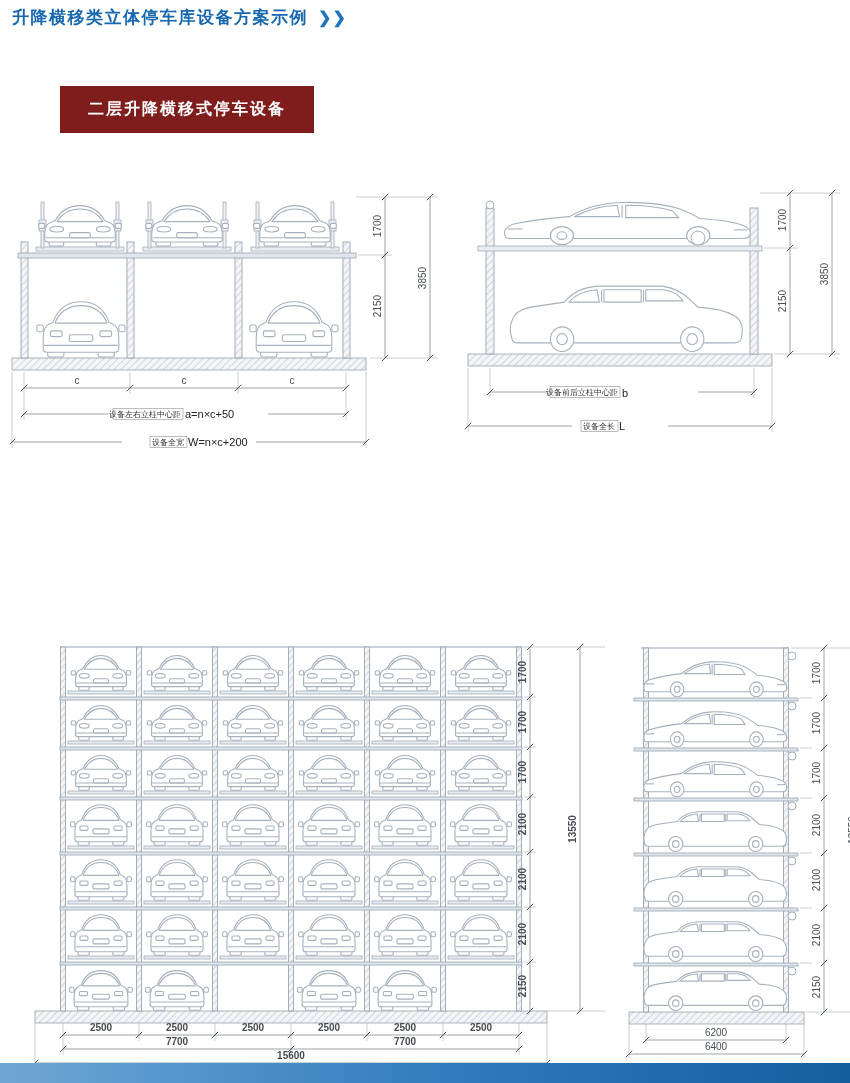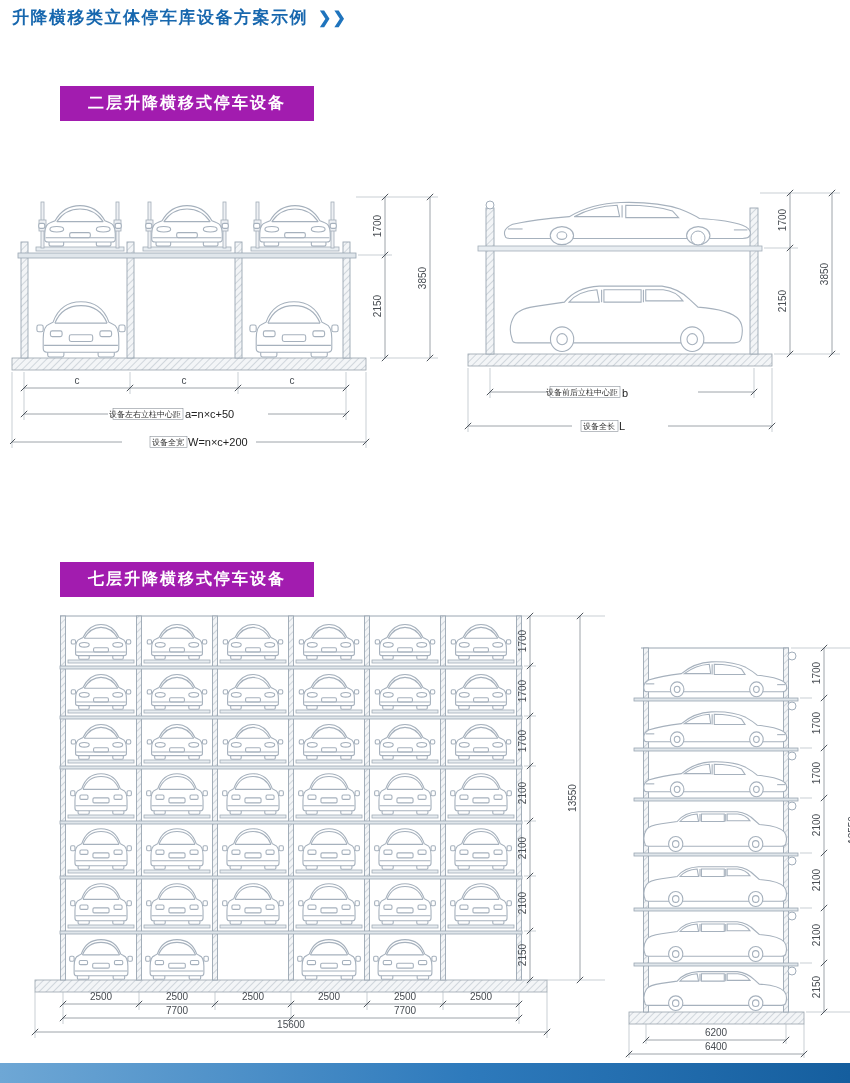--- a/index.html
+++ b/index.html
@@ -3,28 +3,28 @@
 <meta charset="utf-8">
 <style>
   * { margin:0; padding:0; box-sizing:border-box; }
   html,body { width:850px; height:1083px; background:#fff; font-family:"Liberation Sans",sans-serif; overflow:hidden; }
   .page { position:absolute; top:0; left:0; width:850px; height:1083px; background:#fff; }
 
   .title-row { position:absolute; top:6px; left:12px; display:flex; align-items:center; gap:10px;justify-content:flex-end; }
   .title { font-size:17px; font-weight:bold; color:#1767ae; letter-spacing:1.5px; }
   .chevrons { font-size:16px; font-weight:bold; color:#1f74bd; letter-spacing:1px; }
 
-  .sec-head { position:absolute; left:60px; background:#a21caf; color:#fff; font-size:16px;
-              font-weight:bold; padding:7px 28px; letter-spacing:2px; }
+  .sec-head { position:absolute; left:60px; background:#7f1d1d; color:#fff; font-size:16px;
+              font-weight:bold; padding:13px 28px; letter-spacing:2px; }
   .sec1 { top:86px; } .sec2 { top:562px; }
 
   .diagram { position:absolute; }
   .d1 { left:10px;  top:190px; }
   .d2 { left:460px; top:186px; }
-  .d3 { left:20px;  top:600px; }
+  .d3 { left:20px;  top:631px;font-weight:bold; }
   .d4 { left:624px; top:632px; }
 
   .footer-bar { position:absolute; left:0; bottom:0; width:850px; height:20px;
                 background:linear-gradient(90deg,#6ea7d5 0%,#2e7abc 55%,#155e9e 100%); }
 
   
   .ground { fill:url(#hatch); stroke:#98a3ad; stroke-width:0.8; }
   .post   { fill:url(#hatch); stroke:#9aa6b2; stroke-width:0.9; }
   .steel  { fill:#e0e6eb; stroke:#9aa6b2; stroke-width:0.8; }
   .pallet { fill:#e8edf1; stroke:#a2adb8; stroke-width:0.8; }
@@ -271,23 +271,20 @@
       <text class="dc" x="158" y="209" text-anchor="end">设备前后立柱中心距</text>
       <text class="df" x="162" y="210.5">b</text>
 
       <rect class="mask" x="112" y="233" width="96" height="13"></rect>
       <rect class="lblbox" x="121" y="234.5" width="37" height="11"></rect>
       <text class="dc" x="155" y="243" text-anchor="end">设备全长</text>
       <text class="df" x="159" y="244">L</text>
     </svg>
   </div>
 
-  <div class="sec-head sec2">
-    <span>七层升降横移式停车设备</span>
-  </div>
 
   <div class="diagram d3">
     <svg viewBox="0 0 590 448" width="590" height="448">
       <rect class="ground" x="15" y="380" width="512" height="12"></rect>
       <line class="frameline" x1="40" y1="16" x2="502" y2="16"></line>
       <g>
         <rect class="post" x="40.5" y="16" width="5" height="364"></rect>
         <rect class="post" x="116.5" y="16" width="5" height="364"></rect>
         <rect class="post" x="192.5" y="16" width="5" height="364"></rect>
         <rect class="post" x="268.5" y="16" width="5" height="364"></rect>

